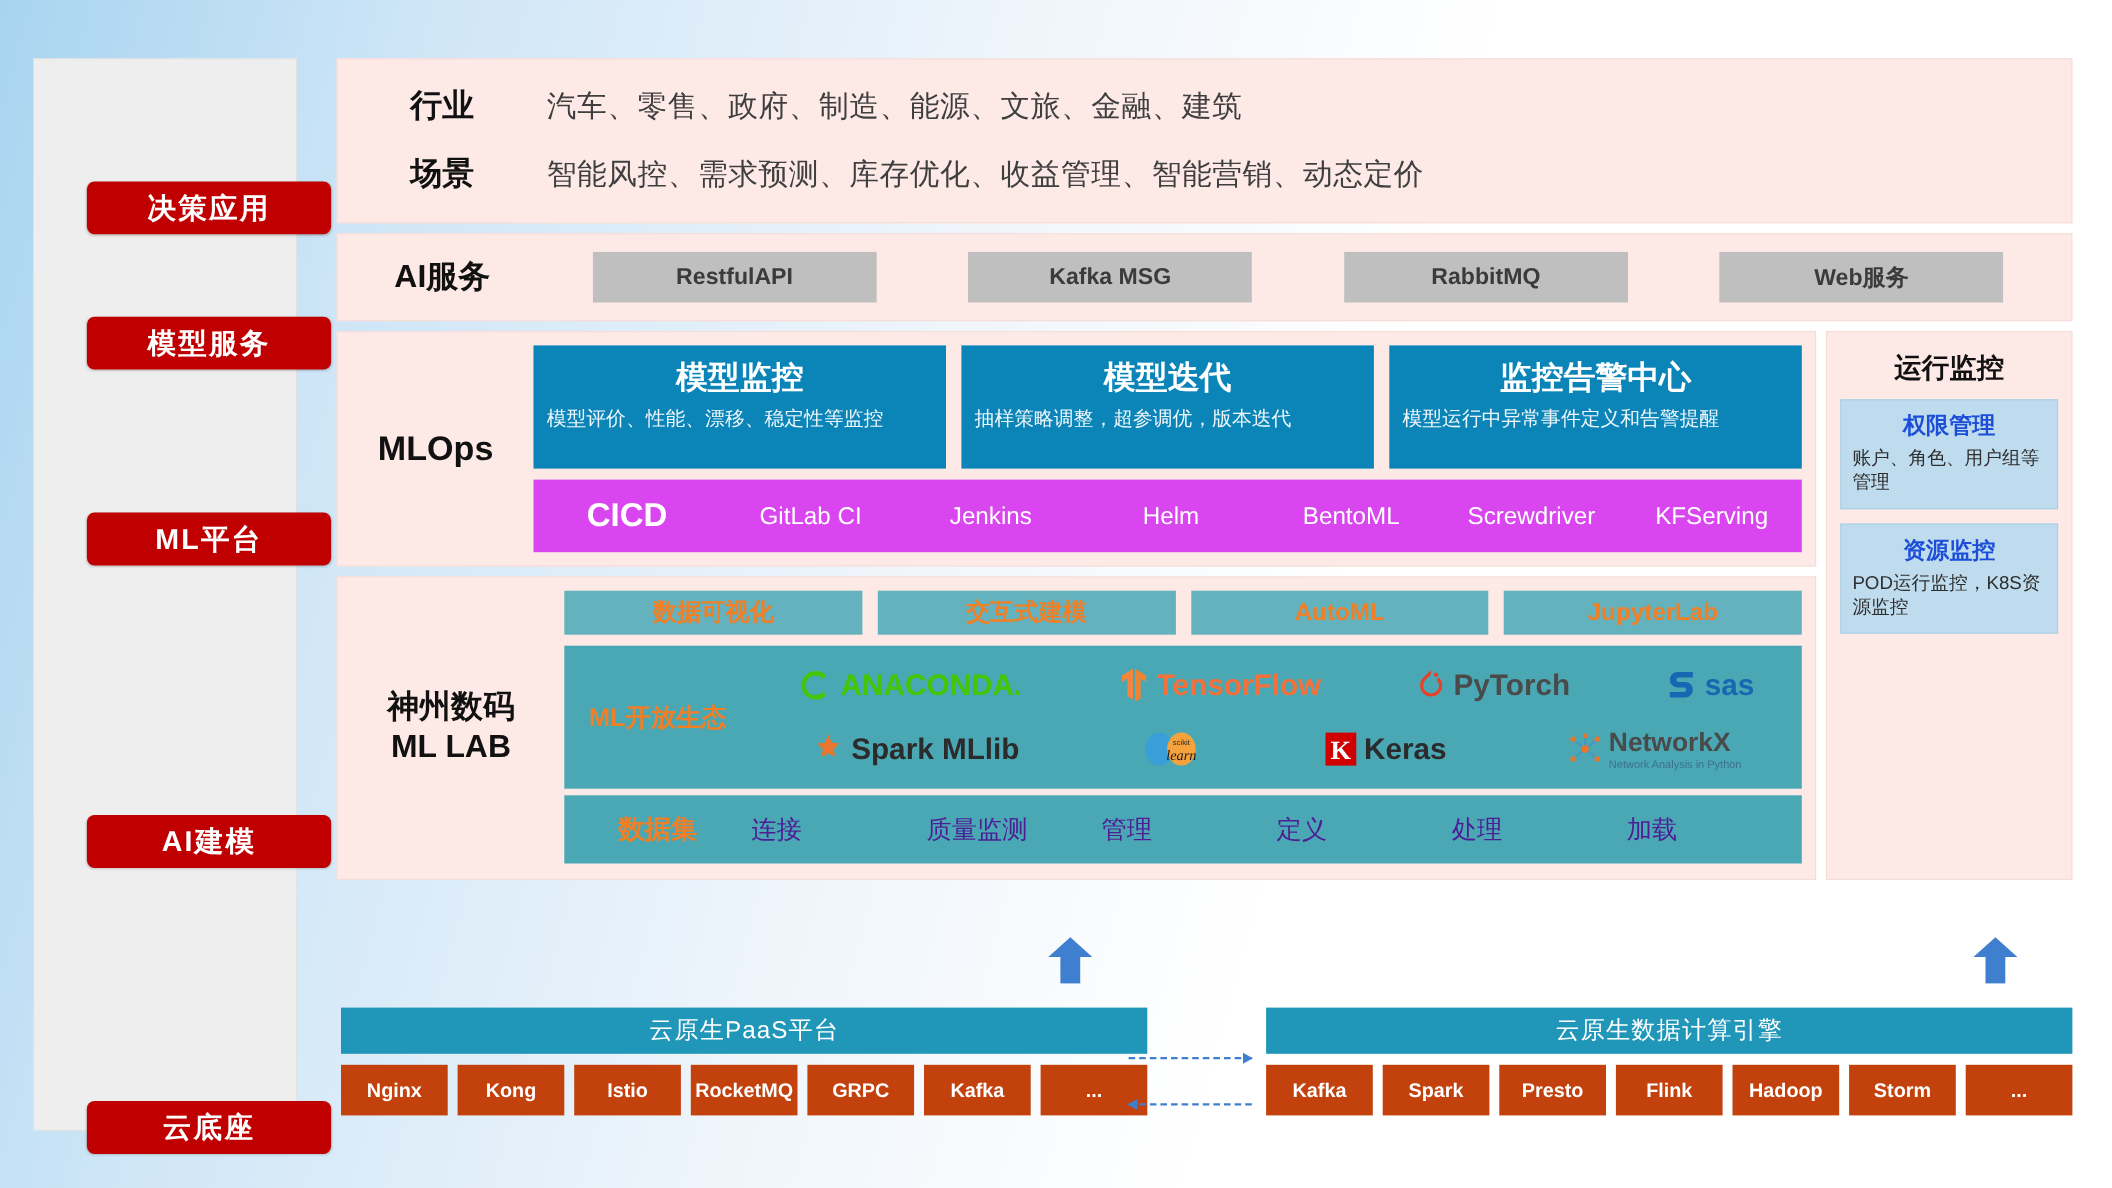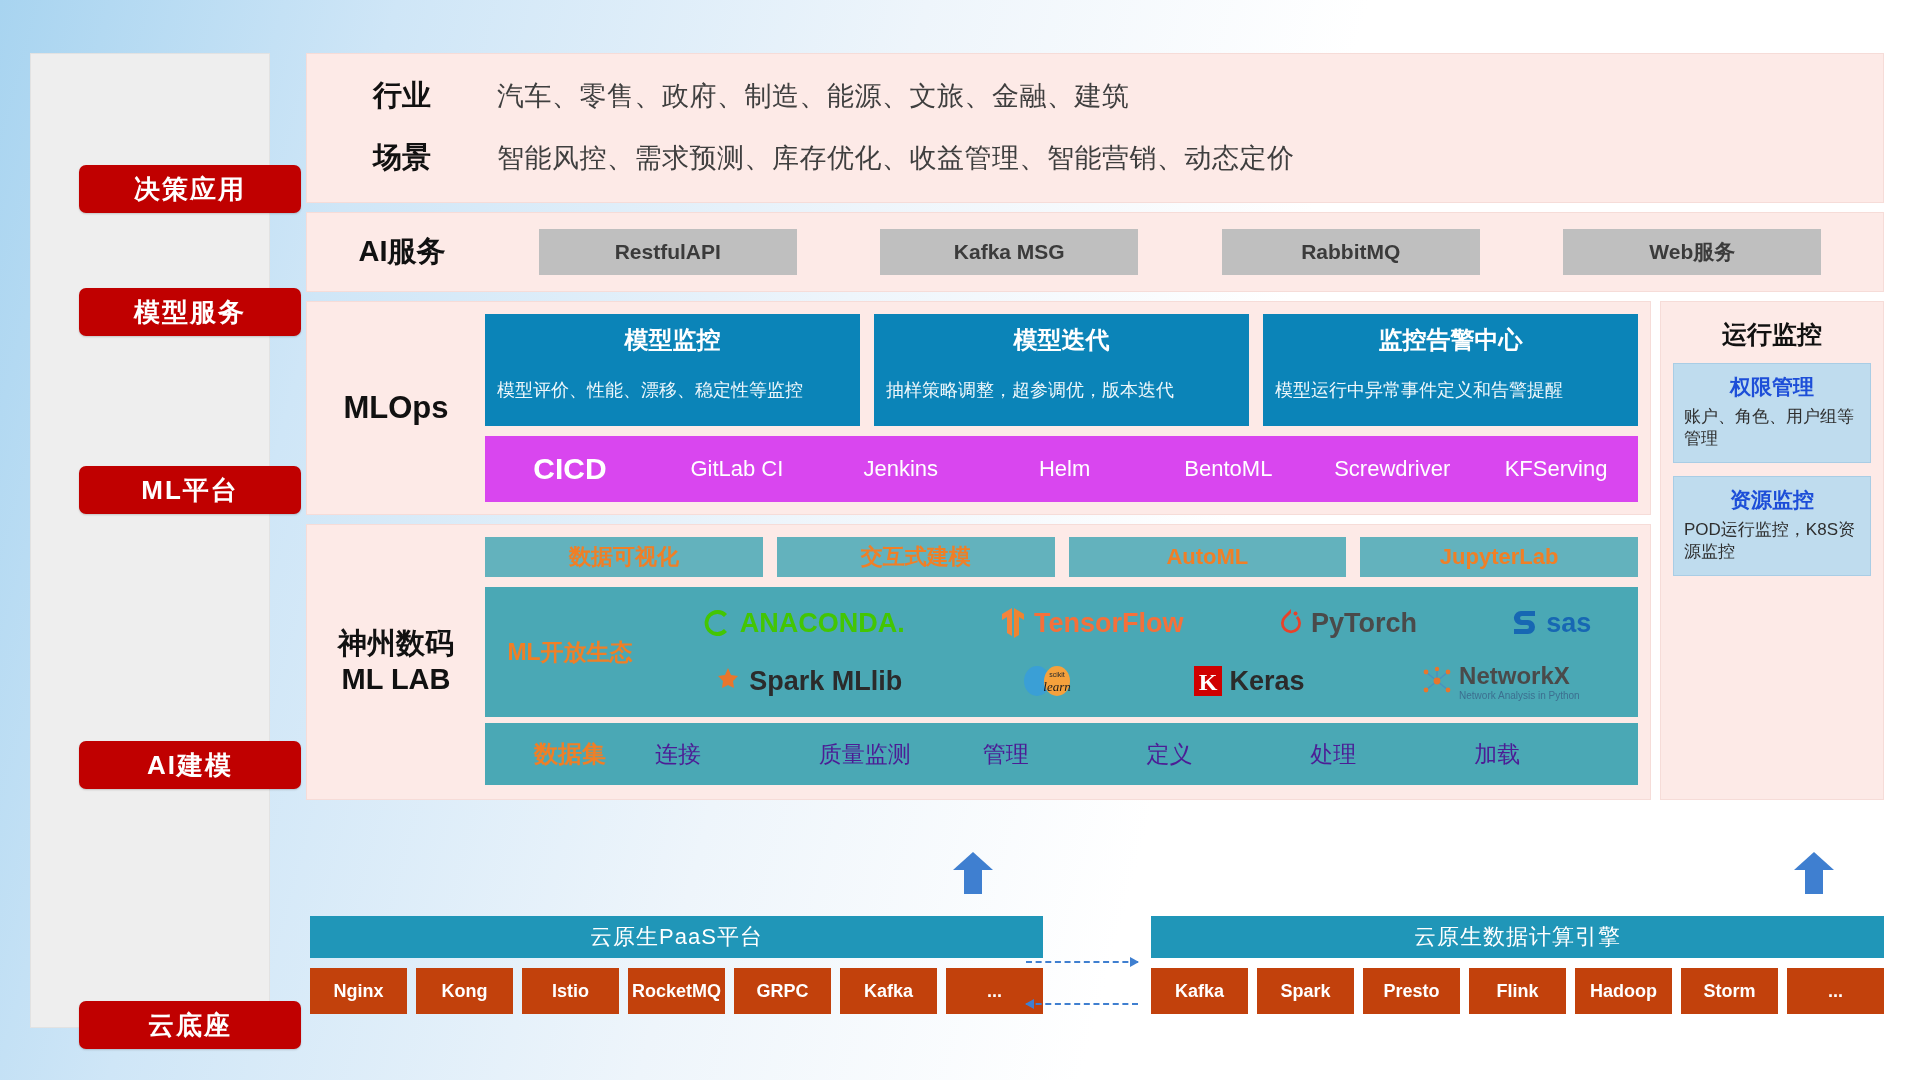--- a/index.html
+++ b/index.html
@@ -65,21 +65,21 @@
   
   .mid-wrap { display: flex; gap: 9px; }
   .band-mlops { width: 1345px; padding: 12px 12px 12px 0; margin-bottom: 9px; }
   .mlops-key { width: 178px; font-size: 31px; font-weight: bold; text-align: center; color: #111; }
   .mlops-col { flex: 1; }
   .mlops-cards { display: flex; gap: 14px; }
   .mlops-card {
     flex: 1; background: #0b84b8; color: #ffffff;
     padding: 10px 12px 12px 12px; min-height: 112px;
   }
-  .mlops-card-title { font-size: 24px; font-weight: bold; text-align: center; margin-bottom: 23px; }
+  .mlops-card-title { font-size: 29px; font-weight: bold; text-align: center; margin-bottom: 5px; }
   .mlops-card-desc { font-size: 18px; line-height: 1.3; color: #eef7fb; }
   .cicd-bar {
     margin-top: 10px; background: #d946ef; color: #fff;
     height: 66px; display: flex; align-items: center; overflow: hidden;
   }
   .cicd-title { font-size: 30px; font-weight: bold; width: 170px; text-align: center; flex: none; }
   .cicd-items { display: flex; flex: 1; }
   .cicd-item {
     flex: 1; text-align: center; font-size: 22px;
     line-height: 1.05; padding: 0 4px;
@@ -98,21 +98,21 @@
   .monitor-card {
     background: #bfdcee; border: 1px solid #a9cde5;
     padding: 9px 10px 11px 10px; margin-bottom: 13px;
   }
   .monitor-card-title { font-size: 21px; font-weight: bold; color: #1d4ed8; text-align: center; margin-bottom: 5px; }
   .monitor-card-desc { font-size: 17px; color: #2e2e2e; line-height: 1.32; }
 
   
   .band-lab { width: 1345px; padding: 12px 12px 14px 0; }
   .lab-key {
-    width: 178px; font-size: 29px; font-weight: bold; color: #111;
+    width: 206px; font-size: 29px; font-weight: bold; color: #111;
     text-align: center; line-height: 1.25;
   }
   .lab-col { flex: 1; }
   .lab-top { display: flex; gap: 14px; margin-bottom: 10px; }
   .lab-tool {
     flex: 1; background: #63b2bd; height: 40px;
     display: flex; align-items: center; justify-content: center;
     color: #f07f26; font-size: 22px; font-weight: bold;
   }
   .lab-eco {

